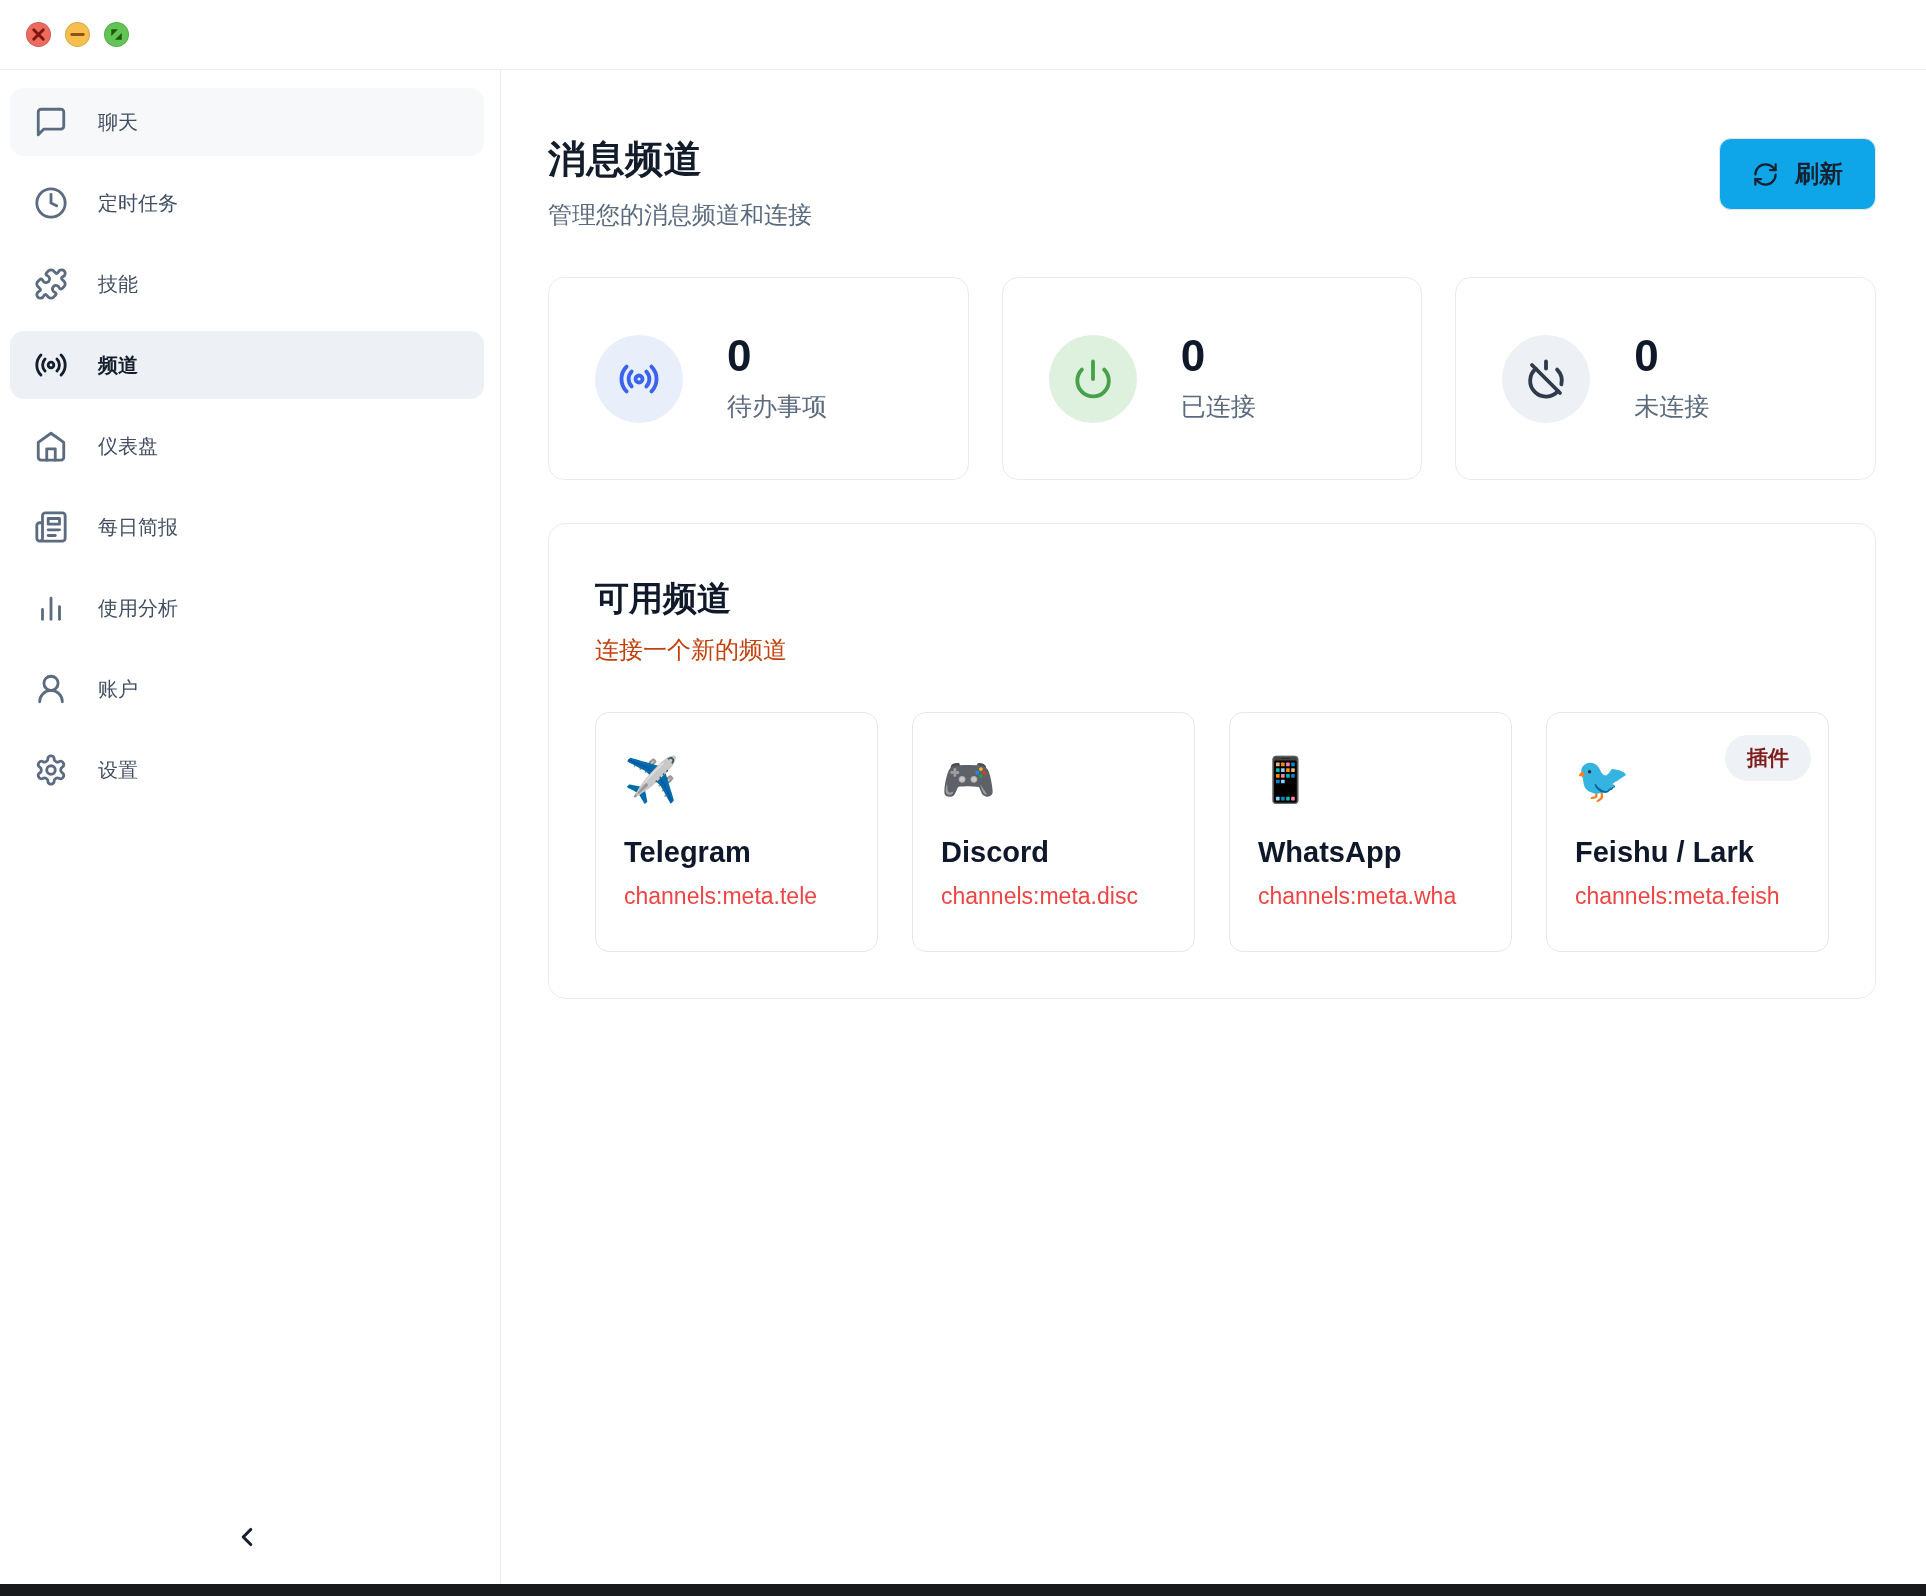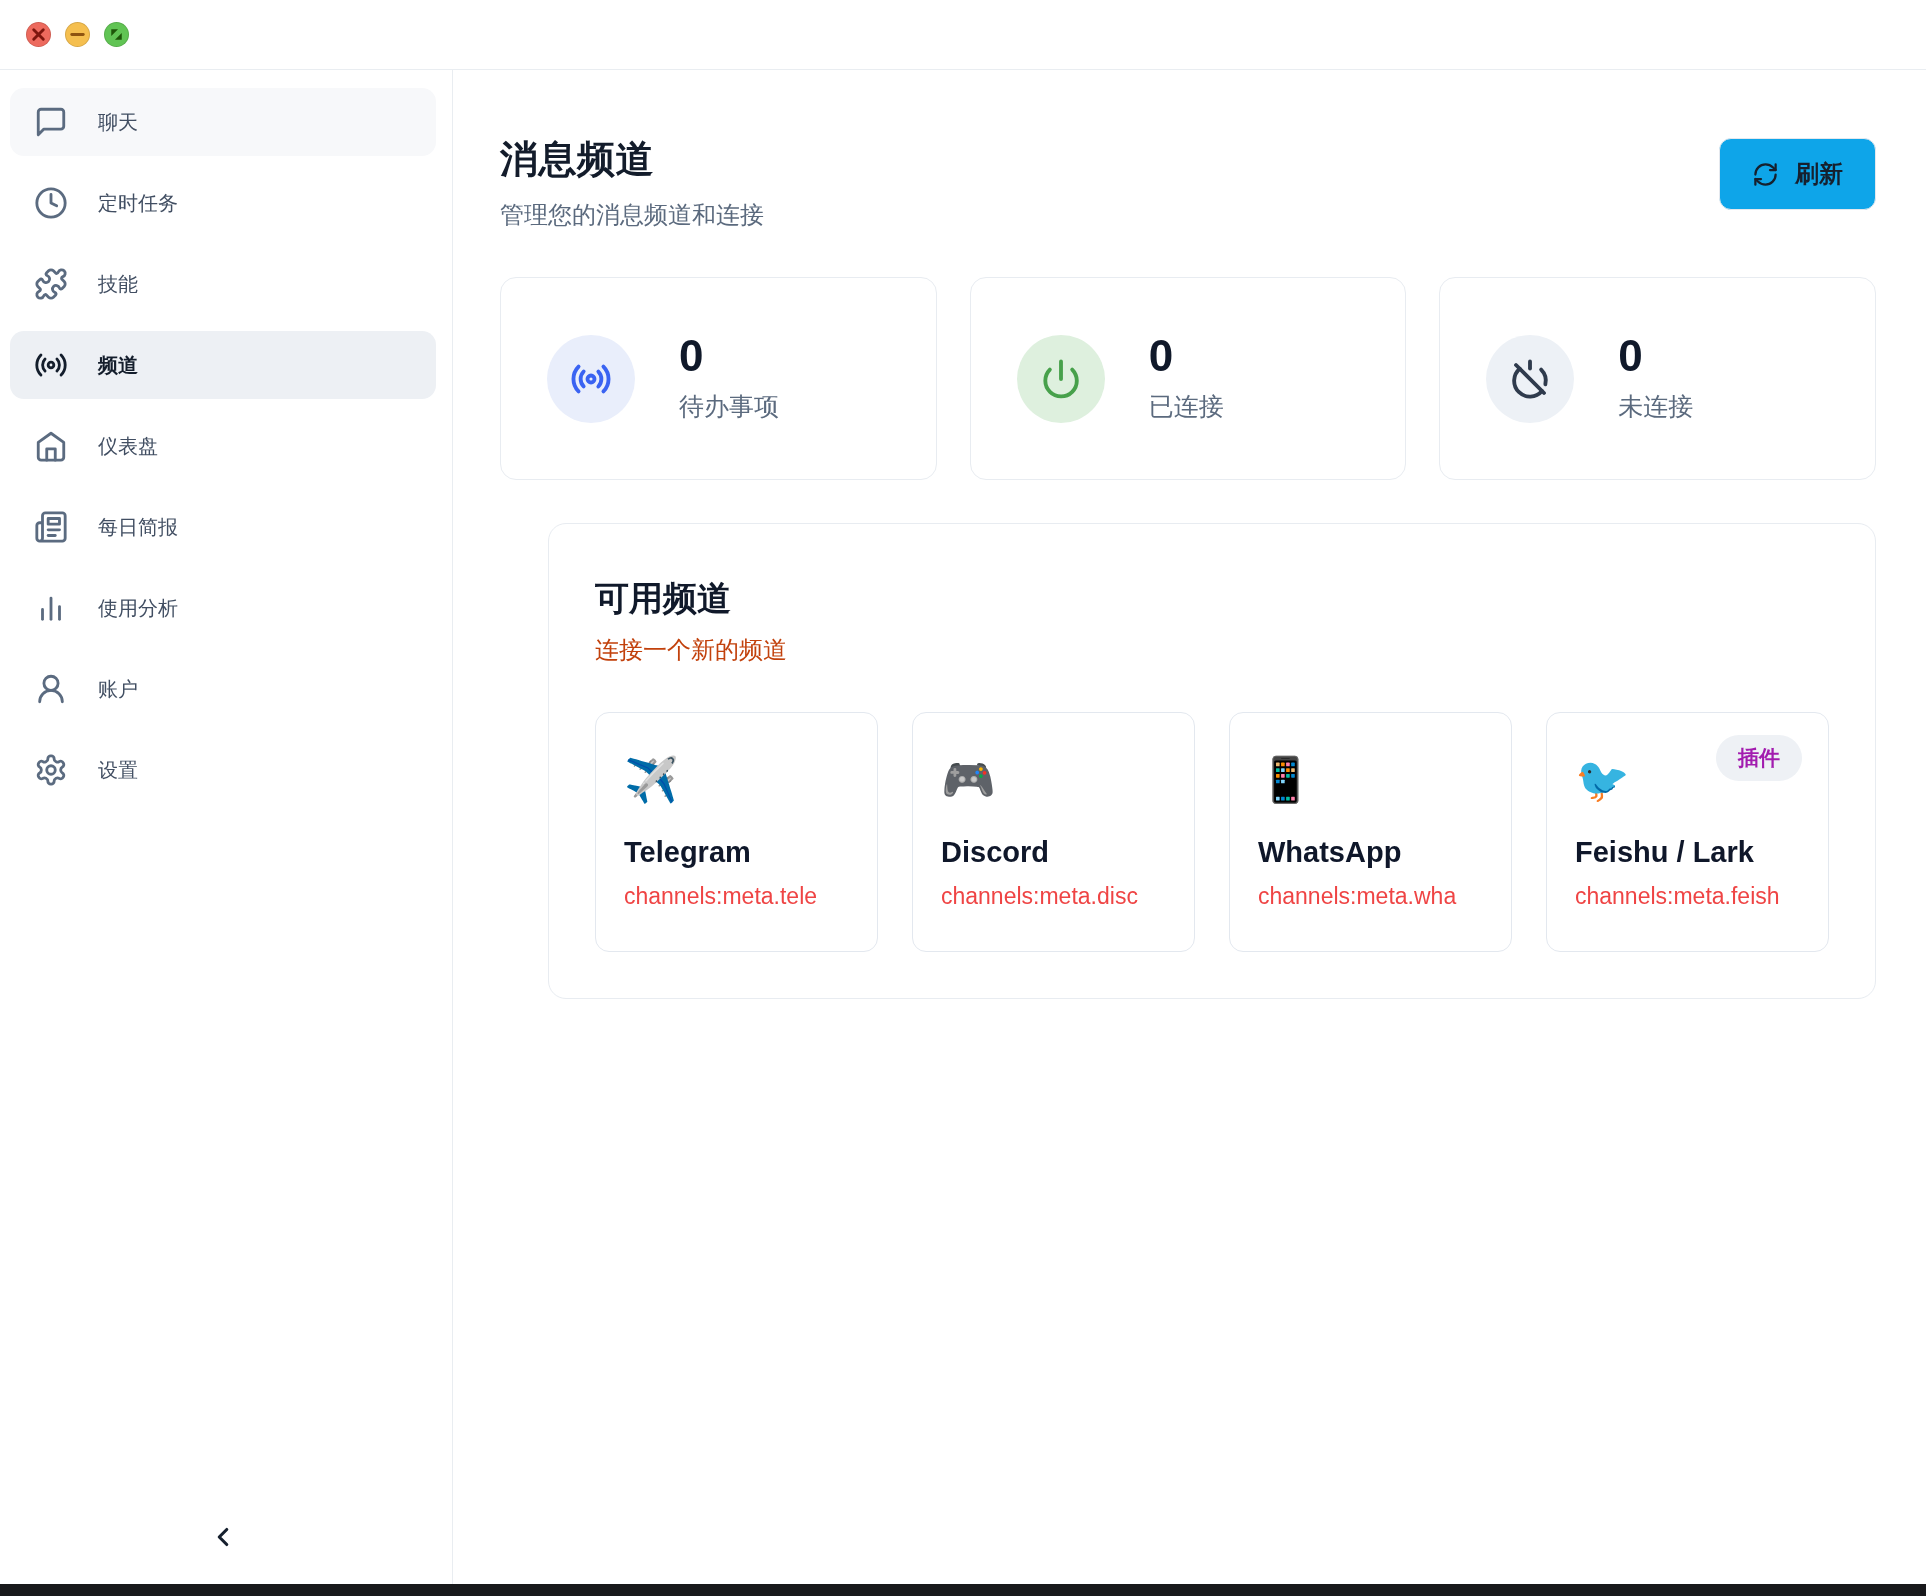--- a/index.html
+++ b/index.html
@@ -60,31 +60,31 @@
                display:flex; align-items:center; justify-content:center; }
   .stat-icon svg { width:42px; height:42px; }
   .si-blue  { background:#e9eefb; } .si-blue  svg { stroke:#3a63f2; }
   .si-green { background:#def0de; } .si-green svg { stroke:#47a14b; }
   .si-gray  { background:#edf1f6; } .si-gray  svg { stroke:#2f3b4d; }
   .stat-value { font-size:44px; font-weight:700; color:#10192a; line-height:1; }
   .stat-label { font-size:25px; color:#5b6a7e; margin-top:12px; }
 
   
   .available-card { margin-top:43px; border:1px solid #e8ecf1; border-radius:18px;
-                    padding:52px 46px 46px; background:#fff;margin-left:48px; }
+                    padding:52px 46px 46px; background:#fff; }
   .avail-title { font-size:34px; font-weight:700; color:#10192a; }
   .avail-sub { font-size:24px; color:#c2410c; margin-top:12px; }
   .channel-grid { display:flex; gap:34px; margin-top:46px; }
   .channel-card { width:283px; height:240px; border:1px solid #e3e8ef; border-radius:14px;
                   background:#fff; padding:28px; position:relative; cursor:pointer;
                   text-align:left; font-family:inherit; }
   .ch-emoji { font-size:44px; line-height:1.2; }
   .ch-name { font-size:29px; font-weight:600; color:#0f172a; margin-top:30px; }
   .ch-id { font-size:23px; color:#ef4444; margin-top:14px; white-space:nowrap; overflow:hidden; }
-  .ch-badge { position:absolute; top:22px; right:26px; background:#eef1f5; color:#a21caf;
+  .ch-badge { position:absolute; top:22px; right:17px; background:#eef1f5; color:#7f1d1d;
               font-size:21px; font-weight:600; padding:9px 22px; border-radius:999px; }
 
   .bottom-strip { height:12px; background:#18191b; width:100%; }
 </style>
 </head>
 <body>
 
 <div class="titlebar">
   <div class="traffic-lights">
     <button class="tl close">

